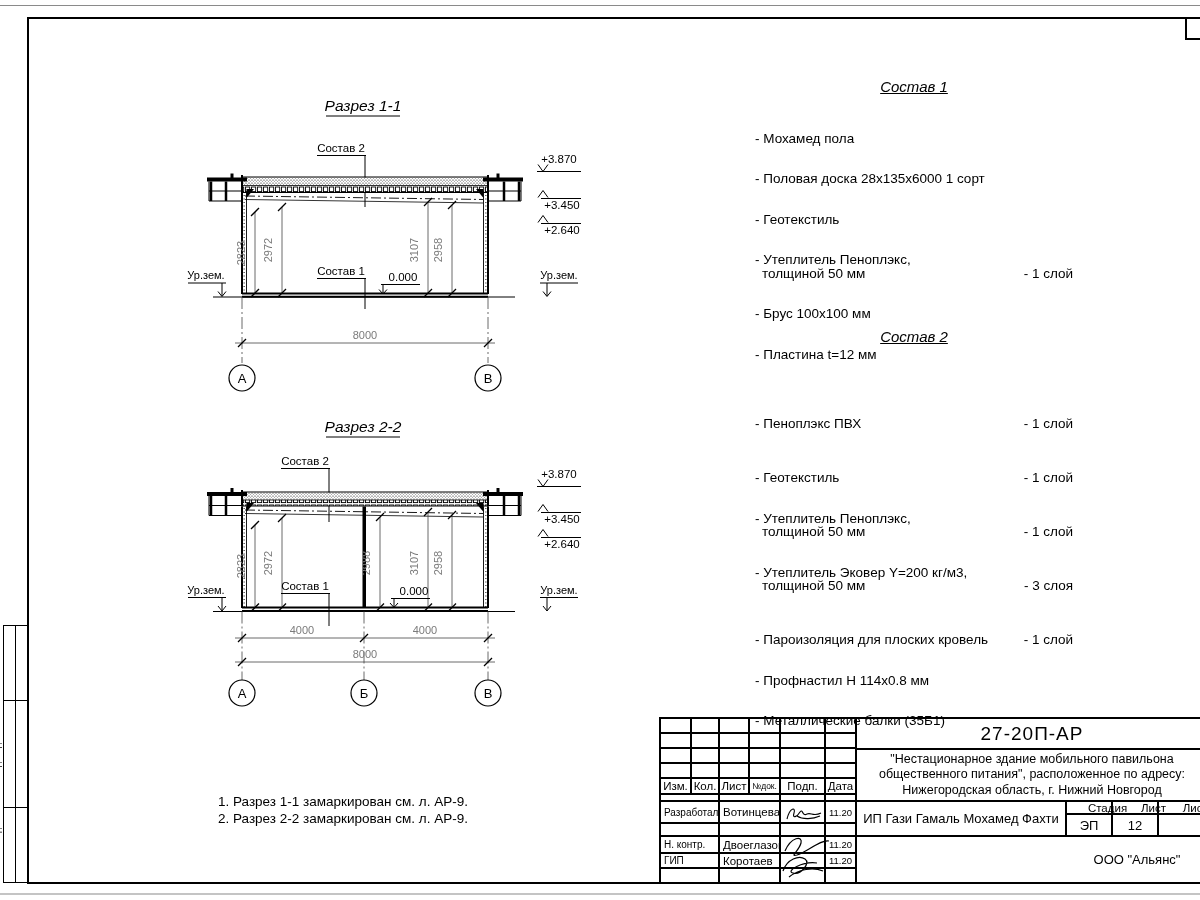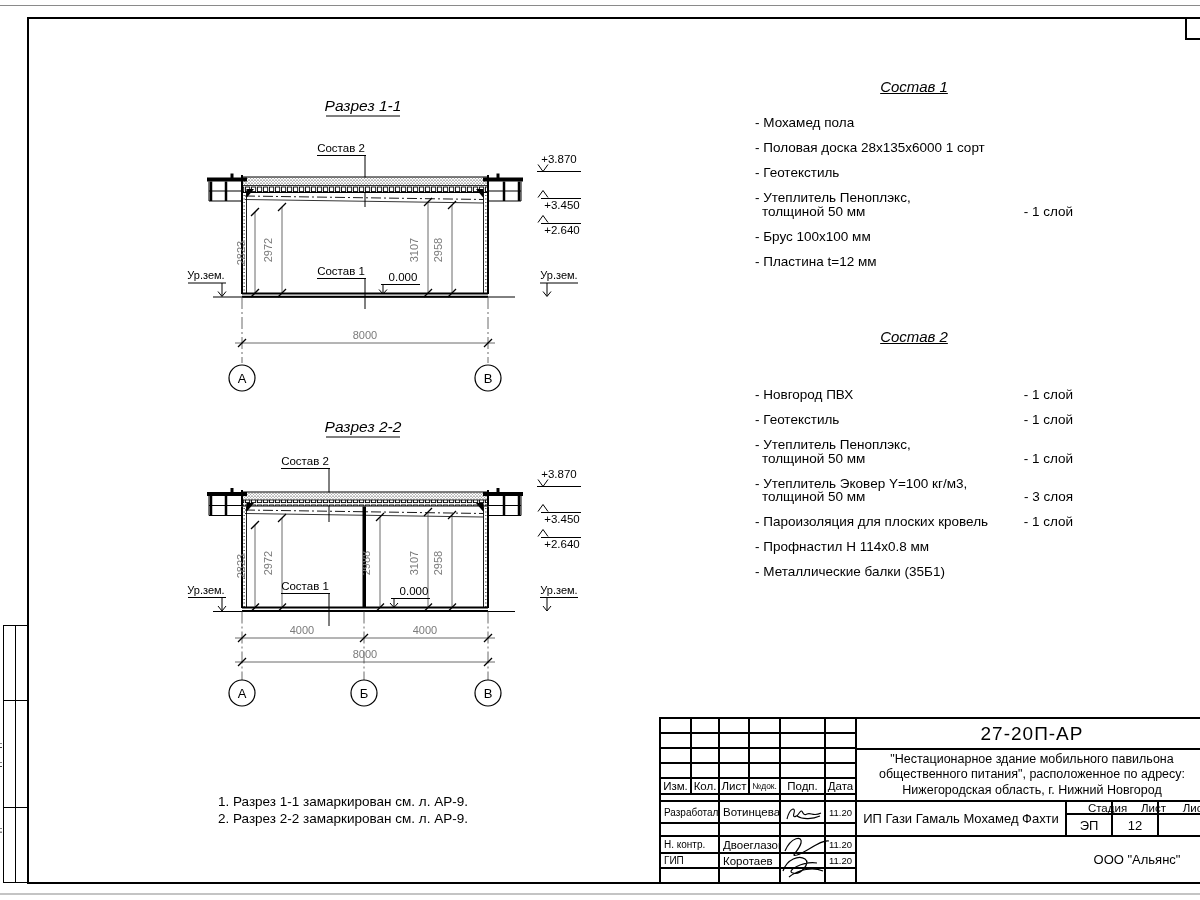--- a/index.html
+++ b/index.html
@@ -15,21 +15,21 @@
   
   .strip-box{left:3px;width:25px;border:1px solid #000;}
   .strip-box .half{position:absolute;left:0;top:0;width:12px;height:100%;border-right:1px solid #000;}
   .vlabel{position:absolute;left:0;bottom:0;transform-origin:0 100%;transform:rotate(-90deg);
           font-size:7.5px;white-space:nowrap;text-align:center;line-height:12px;}
   
   .sostav{width:318px;font-size:13.5px;}
   .sostav .ttl{font-style:italic;font-size:15px;text-align:center;text-decoration:underline;}
   .sostav .item{display:flex;justify-content:space-between;align-items:flex-end;
                 line-height:13.5px;margin-bottom:11.5px;}
-  .sostav .qty{white-space:nowrap;}
+  .sostav .qty{white-space:nowrap;margin-top:29px;}
   
   #notes{left:218px;top:793px;font-size:13.5px;line-height:17px;}
   
   #tb{left:659px;top:717px;width:546px;height:167px;border:2px solid #000;}
   .grid{display:grid;position:absolute;}
   .c{border-right:2px solid #000;border-bottom:2px solid #000;overflow:hidden;
      display:flex;align-items:center;justify-content:center;}
   .c.l{justify-content:flex-start;padding-left:3px;}
   #gridA{left:0;top:0;width:196px;height:76px;grid-template-columns:31px 28px 30px 31px 45px 31px;
          grid-template-rows:15px 15px 15px 15px 16px;}
@@ -353,33 +353,33 @@
     </div>
   <div class="item">
       <span>- Пластина t=12 мм</span>
       <span class="qty"></span>
     </div>
 </div>
 
 <div class="abs sostav" style="left:755px;top:328px;">
   <div class="ttl" style="margin-bottom:43px;">Состав 2</div>
   <div class="item">
-      <span>- Новгород ПВХ</span>
+      <span>- Пеноплэкс ПВХ</span>
       <span class="qty">- 1 слой</span>
     </div>
   <div class="item">
       <span>- Геотекстиль</span>
       <span class="qty">- 1 слой</span>
     </div>
   <div class="item">
     <span><span>- Утеплитель Пеноплэкс,</span><br><span style="padding-left:7px;">толщиной 50 мм</span></span>
     <span class="qty">- 1 слой</span>
   </div>
   <div class="item">
-    <span><span>- Утеплитель Эковер Y=100 кг/м3,</span><br><span style="padding-left:7px;">толщиной 50 мм</span></span>
+    <span><span>- Утеплитель Эковер Y=200 кг/м3,</span><br><span style="padding-left:7px;">толщиной 50 мм</span></span>
     <span class="qty">- 3 слоя</span>
   </div>
   <div class="item">
       <span>- Пароизоляция для плоских кровель</span>
       <span class="qty">- 1 слой</span>
     </div>
   <div class="item">
       <span>- Профнастил Н 114х0.8 мм</span>
       <span class="qty"></span>
     </div>

